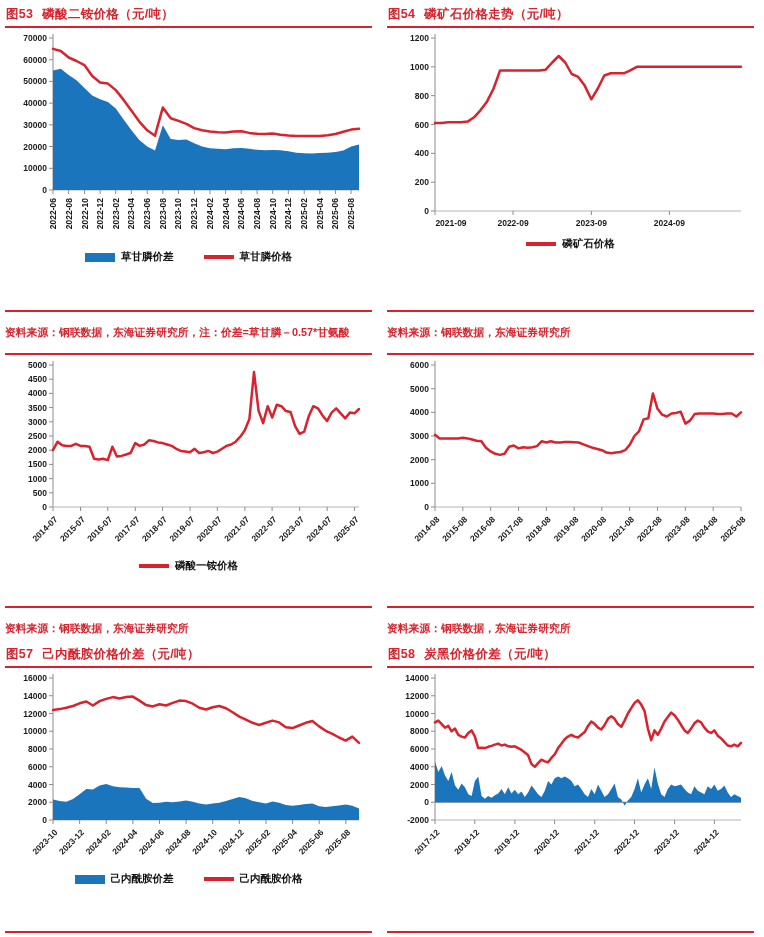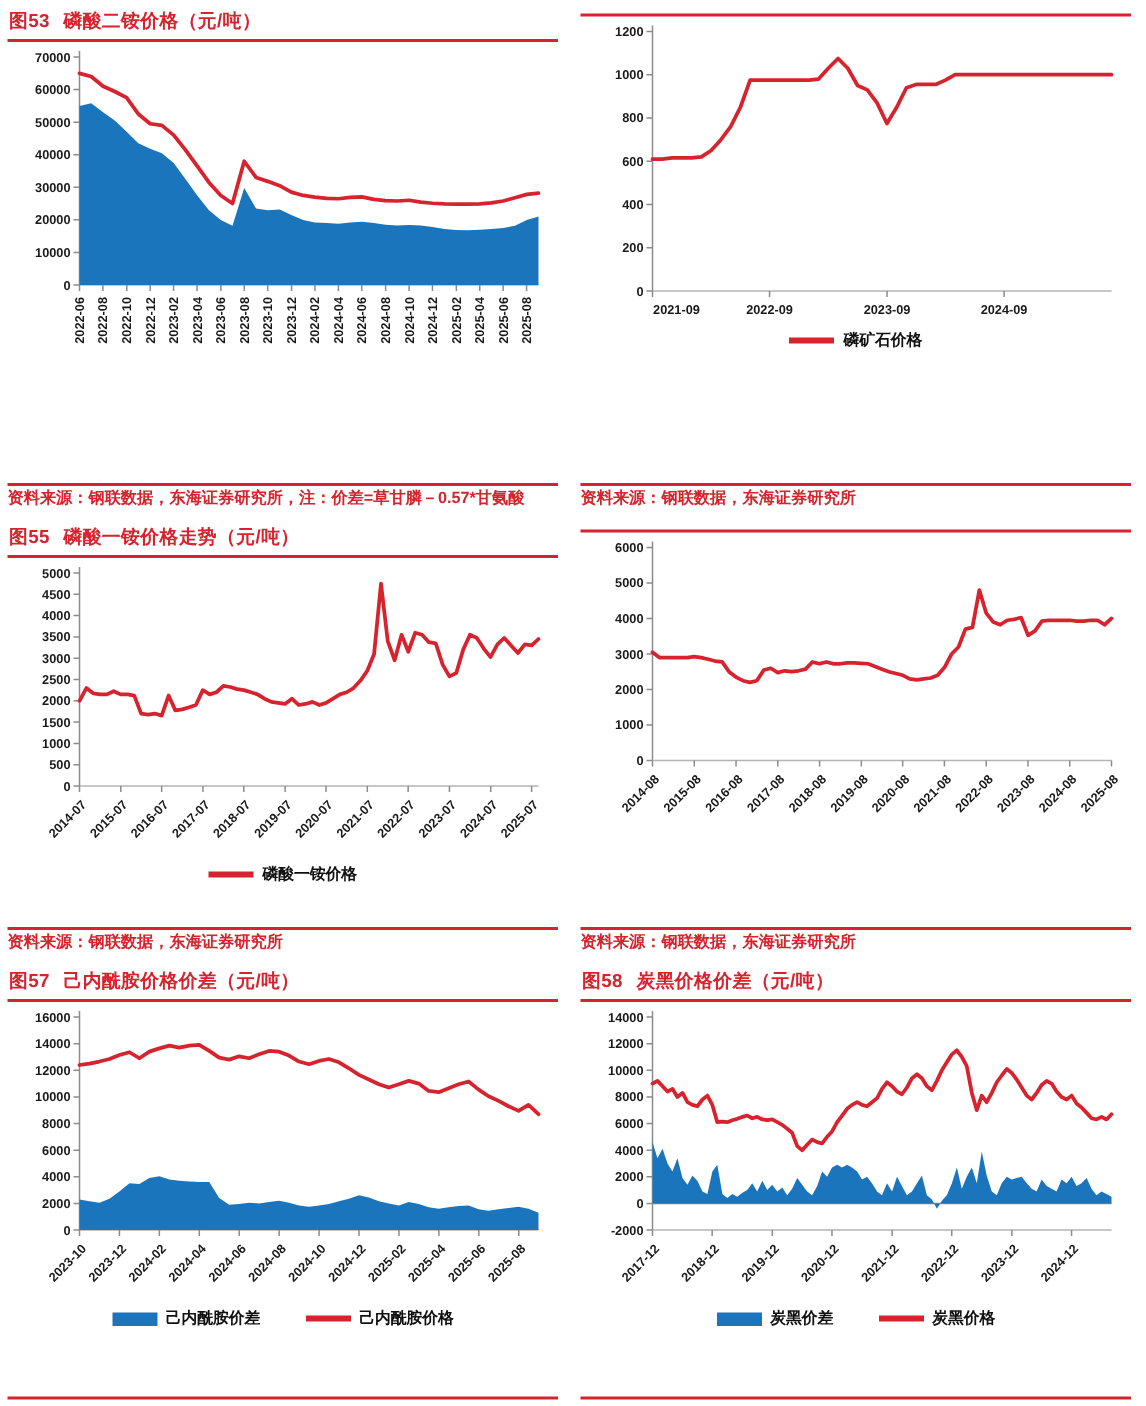--- a/index.html
+++ b/index.html
@@ -8,21 +8,21 @@
   .cell{box-sizing:border-box;padding:6px 10px 4px 5px;display:flex;flex-direction:column;overflow:hidden;}
   .fig-title-row{display:flex;gap:9px;align-items:baseline;padding-left:1px;}
   .fig-num,.fig-text{font-size:12.5px;font-weight:bold;color:#D7232E;letter-spacing:0.3px;white-space:nowrap;}
   .title-rule{border:none;border-top:2.5px solid #D7232E;margin:3px 0 2px 0;}
   svg.chart{display:block;margin:0 auto;flex:0 0 auto;}
   .tick{font:700 8.5px "Liberation Sans",sans-serif;fill:#1a1a1a;}
   .legend{display:flex;justify-content:center;align-items:center;gap:30px;margin-top:2px;}
   .legend-item{display:inline-flex;align-items:center;gap:6px;font-size:10.5px;font-weight:600;color:#111;white-space:nowrap;}
   .sw{display:inline-block;width:30px;}
   .src-rule{border:none;border-top:2px solid #D7232E;margin:auto 0 0 0;}
-  .source{color:#D7232E;font-size:10.8px;font-weight:600;line-height:1.5;padding-top:0;}
+  .source{color:#D7232E;font-size:10.8px;font-weight:600;line-height:1.5;padding-top:12px;}
 </style>
 </head>
 <body>
 
 <div class="grid">
 
   <div class="cell">
     <div class="fig-title-row">
       <span class="fig-num">图53</span>
       <span class="fig-text">磷酸二铵价格（元/吨）</span>
@@ -83,25 +83,39 @@
         <text x="300.226" y="168" transform="rotate(-90 300.226 168)" text-anchor="end" class="tick">2025-02</text>
         <line x1="312.832" y1="160" x2="312.832" y2="164" stroke="#8c8c8c" stroke-width="1"></line>
         <text x="315.832" y="168" transform="rotate(-90 315.832 168)" text-anchor="end" class="tick">2025-04</text>
         <line x1="328.438" y1="160" x2="328.438" y2="164" stroke="#8c8c8c" stroke-width="1"></line>
         <text x="331.438" y="168" transform="rotate(-90 331.438 168)" text-anchor="end" class="tick">2025-06</text>
         <line x1="344.044" y1="160" x2="344.044" y2="164" stroke="#8c8c8c" stroke-width="1"></line>
         <text x="347.044" y="168" transform="rotate(-90 347.044 168)" text-anchor="end" class="tick">2025-08</text>
         <path d="M46.0,160.0 L46.0,40.6 L53.8,38.8 L61.7,44.9 L69.5,50.3 L77.4,57.9 L85.2,65.5 L93.1,69.2 L100.9,72.1 L108.8,78.6 L116.6,89.4 L124.5,100.3 L132.3,110.1 L140.2,116.6 L148.0,120.5 L155.8,95.3 L163.7,109.0 L171.5,110.1 L179.4,109.6 L187.2,113.3 L195.1,116.6 L202.9,118.3 L210.8,118.7 L218.6,119.2 L226.5,118.3 L234.3,117.9 L242.2,118.7 L250.0,119.8 L257.8,120.3 L265.7,120.0 L273.5,120.3 L281.4,121.3 L289.2,122.7 L297.1,123.3 L304.9,123.5 L312.8,123.1 L320.6,122.7 L328.5,122.0 L336.3,120.5 L344.2,116.6 L352.0,114.4 L352.0,160.0 Z" fill="#1B75BC"></path>
         <polyline points="46.0,18.9 53.8,21.0 61.7,27.5 69.5,31.0 77.4,35.1 85.2,46.0 93.1,52.5 100.9,53.6 108.8,60.1 116.6,69.9 124.5,80.7 132.3,91.6 140.2,100.3 148.0,105.7 155.8,77.5 163.7,88.3 171.5,90.9 179.4,93.8 187.2,98.1 195.1,100.3 202.9,101.4 210.8,102.2 218.6,102.5 226.5,101.6 234.3,101.2 242.2,102.9 250.0,103.8 257.8,104.0 265.7,103.5 273.5,104.8 281.4,105.5 289.2,105.9 297.1,106.1 304.9,106.1 312.8,105.9 320.6,105.3 328.5,104.0 336.3,101.8 344.2,99.6 352.0,98.8" fill="none" stroke="#D7232E" stroke-width="2.5" stroke-linejoin="round" stroke-linecap="round"></polyline>
       </svg>
+    <div class="legend">
+      <span class="legend-item">
+        <span class="sw" style="background: rgb(27, 117, 188); height: 9px;"></span>
+        <span>草甘膦价差</span>
+      </span>
+      <span class="legend-item">
+        <span class="sw" style="background: rgb(215, 35, 46); height: 3.5px;"></span>
+        <span>草甘膦价格</span>
+      </span>
+    </div>
     <hr class="src-rule">
     <div class="source">资料来源：钢联数据，东海证券研究所，注：价差=草甘膦－0.57*甘氨酸</div>
   </div>
 
   <div class="cell">
+    <div class="fig-title-row">
+      <span class="fig-num">图54</span>
+      <span class="fig-text">磷矿石价格走势（元/吨）</span>
+    </div>
     <hr class="title-rule">
     <svg class="chart" width="364" height="205">
         <line x1="46" y1="4" x2="46" y2="181" stroke="#8c8c8c" stroke-width="1"></line>
         <line x1="46" y1="181" x2="352" y2="181" stroke="#b5b5b5" stroke-width="1"></line>
         <line x1="42" y1="181" x2="46" y2="181" stroke="#8c8c8c" stroke-width="1"></line>
         <text x="40" y="184" text-anchor="end" class="tick">0</text>
         <line x1="42" y1="152.16666666666666" x2="46" y2="152.16666666666666" stroke="#8c8c8c" stroke-width="1"></line>
         <text x="40" y="155.16666666666666" text-anchor="end" class="tick">200</text>
         <line x1="42" y1="123.33333333333333" x2="46" y2="123.33333333333333" stroke="#8c8c8c" stroke-width="1"></line>
         <text x="40" y="126.33333333333333" text-anchor="end" class="tick">400</text>
@@ -127,24 +141,20 @@
       <span class="legend-item">
         <span class="sw" style="background: rgb(215, 35, 46); height: 3.5px;"></span>
         <span>磷矿石价格</span>
       </span>
     </div>
     <hr class="src-rule">
     <div class="source">资料来源：钢联数据，东海证券研究所</div>
   </div>
 
   <div class="cell">
-    <div class="fig-title-row">
-      <span class="fig-num">图55</span>
-      <span class="fig-text">磷酸一铵价格走势（元/吨）</span>
-    </div>
     <hr class="title-rule">
     <svg class="chart" width="364" height="200">
         <line x1="46" y1="4" x2="46" y2="150" stroke="#8c8c8c" stroke-width="1"></line>
         <line x1="46" y1="150" x2="352" y2="150" stroke="#b5b5b5" stroke-width="1"></line>
         <line x1="42" y1="150" x2="46" y2="150" stroke="#8c8c8c" stroke-width="1"></line>
         <text x="40" y="153" text-anchor="end" class="tick">0</text>
         <line x1="42" y1="135.8" x2="46" y2="135.8" stroke="#8c8c8c" stroke-width="1"></line>
         <text x="40" y="138.8" text-anchor="end" class="tick">500</text>
         <line x1="42" y1="121.6" x2="46" y2="121.6" stroke="#8c8c8c" stroke-width="1"></line>
         <text x="40" y="124.6" text-anchor="end" class="tick">1000</text>
@@ -356,26 +366,16 @@
         <text x="210.732" y="163" transform="rotate(-45 210.732 163)" text-anchor="end" class="tick">2021-12</text>
         <line x1="245.512" y1="150" x2="245.512" y2="154" stroke="#8c8c8c" stroke-width="1"></line>
         <text x="250.512" y="163" transform="rotate(-45 250.512 163)" text-anchor="end" class="tick">2022-12</text>
         <line x1="285.598" y1="150" x2="285.598" y2="154" stroke="#8c8c8c" stroke-width="1"></line>
         <text x="290.598" y="163" transform="rotate(-45 290.598 163)" text-anchor="end" class="tick">2023-12</text>
         <line x1="325.378" y1="150" x2="325.378" y2="154" stroke="#8c8c8c" stroke-width="1"></line>
         <text x="330.378" y="163" transform="rotate(-45 330.378 163)" text-anchor="end" class="tick">2024-12</text>
         <path d="M46.0,132.3 L46.0,91.4 L49.3,102.1 L52.7,95.9 L56.0,105.6 L59.3,111.0 L62.6,102.1 L66.0,115.4 L69.3,119.8 L72.6,113.6 L75.9,117.2 L79.3,124.3 L82.6,126.0 L85.9,111.0 L89.2,106.5 L92.6,126.0 L95.9,128.7 L99.2,126.0 L102.5,127.8 L105.9,125.2 L109.2,123.4 L112.5,118.9 L115.8,124.3 L119.2,117.2 L122.5,123.4 L125.8,119.8 L129.2,124.3 L132.5,121.6 L135.8,126.9 L139.1,122.5 L142.5,115.4 L145.8,119.8 L149.1,124.3 L152.4,126.9 L155.8,120.7 L159.1,111.0 L162.4,114.5 L165.7,108.3 L169.1,106.5 L172.4,108.3 L175.7,106.5 L179.0,108.3 L182.4,111.0 L185.7,116.3 L189.0,114.5 L192.3,118.9 L195.7,124.3 L199.0,126.9 L202.3,118.9 L205.7,124.3 L209.0,114.5 L212.3,120.7 L215.6,126.9 L219.0,124.3 L222.3,118.9 L225.6,113.6 L228.9,126.9 L232.3,129.6 L235.6,135.8 L238.9,130.5 L242.2,126.9 L245.6,118.9 L248.9,108.3 L252.2,122.5 L255.5,114.5 L258.9,108.3 L262.2,118.9 L265.5,97.6 L268.8,113.6 L272.2,124.3 L275.5,126.9 L278.8,118.9 L282.2,114.5 L285.5,116.3 L288.8,115.4 L292.1,114.5 L295.5,118.9 L298.8,122.5 L302.1,124.3 L305.4,116.3 L308.8,120.7 L312.1,122.5 L315.4,124.3 L318.7,116.3 L322.1,118.9 L325.4,114.5 L328.7,120.7 L332.0,118.9 L335.4,115.4 L338.7,122.5 L342.0,126.9 L345.3,124.3 L348.7,126.0 L352.0,127.8 L352.0,132.3 Z" fill="#1B75BC"></path>
         <polyline points="46.0,52.4 49.3,50.6 52.7,54.1 56.0,57.7 59.3,55.9 62.6,61.3 66.0,58.6 69.3,64.8 72.6,66.6 75.9,67.5 79.3,63.0 82.6,60.4 85.9,66.6 89.2,78.1 92.6,77.7 95.9,78.1 99.2,76.8 102.5,75.9 105.9,74.6 109.2,73.7 112.5,75.5 115.8,74.6 119.2,76.3 122.5,76.8 125.8,76.3 129.2,78.1 132.5,79.9 135.8,82.5 139.1,85.2 142.5,94.1 145.8,96.8 149.1,93.2 152.4,89.7 155.8,91.4 159.1,92.3 162.4,87.9 165.7,84.3 169.1,78.1 172.4,73.7 175.7,69.2 179.0,66.6 182.4,64.8 185.7,66.6 189.0,67.5 192.3,64.8 195.7,62.1 199.0,55.9 202.3,51.5 205.7,54.1 209.0,57.7 212.3,59.5 215.6,55.0 219.0,48.8 222.3,46.2 225.6,48.8 228.9,54.1 232.3,56.8 235.6,50.6 238.9,43.5 242.2,38.2 245.6,32.9 248.9,30.2 252.2,34.6 255.5,40.8 258.9,58.6 262.2,70.1 265.5,60.4 268.8,64.8 272.2,58.6 275.5,51.5 278.8,47.0 282.2,42.6 285.5,45.3 288.8,49.7 292.1,55.0 295.5,60.4 298.8,63.0 302.1,58.6 305.4,53.3 308.8,50.6 312.1,52.4 315.4,57.7 318.7,61.3 322.1,63.0 325.4,60.4 328.7,65.7 332.0,68.3 335.4,71.9 338.7,75.5 342.0,76.3 345.3,74.6 348.7,76.3 352.0,72.8" fill="none" stroke="#D7232E" stroke-width="2.5" stroke-linejoin="round" stroke-linecap="round"></polyline>
       </svg>
-    <div class="legend">
-      <span class="legend-item">
-        <span class="sw" style="background: rgb(27, 117, 188); height: 9px;"></span>
-        <span>炭黑价差</span>
-      </span>
-      <span class="legend-item">
-        <span class="sw" style="background: rgb(215, 35, 46); height: 3.5px;"></span>
-        <span>炭黑价格</span>
-      </span>
-    </div>
     <hr class="src-rule">
   </div>
 
 </div>
 
 </body></html>

